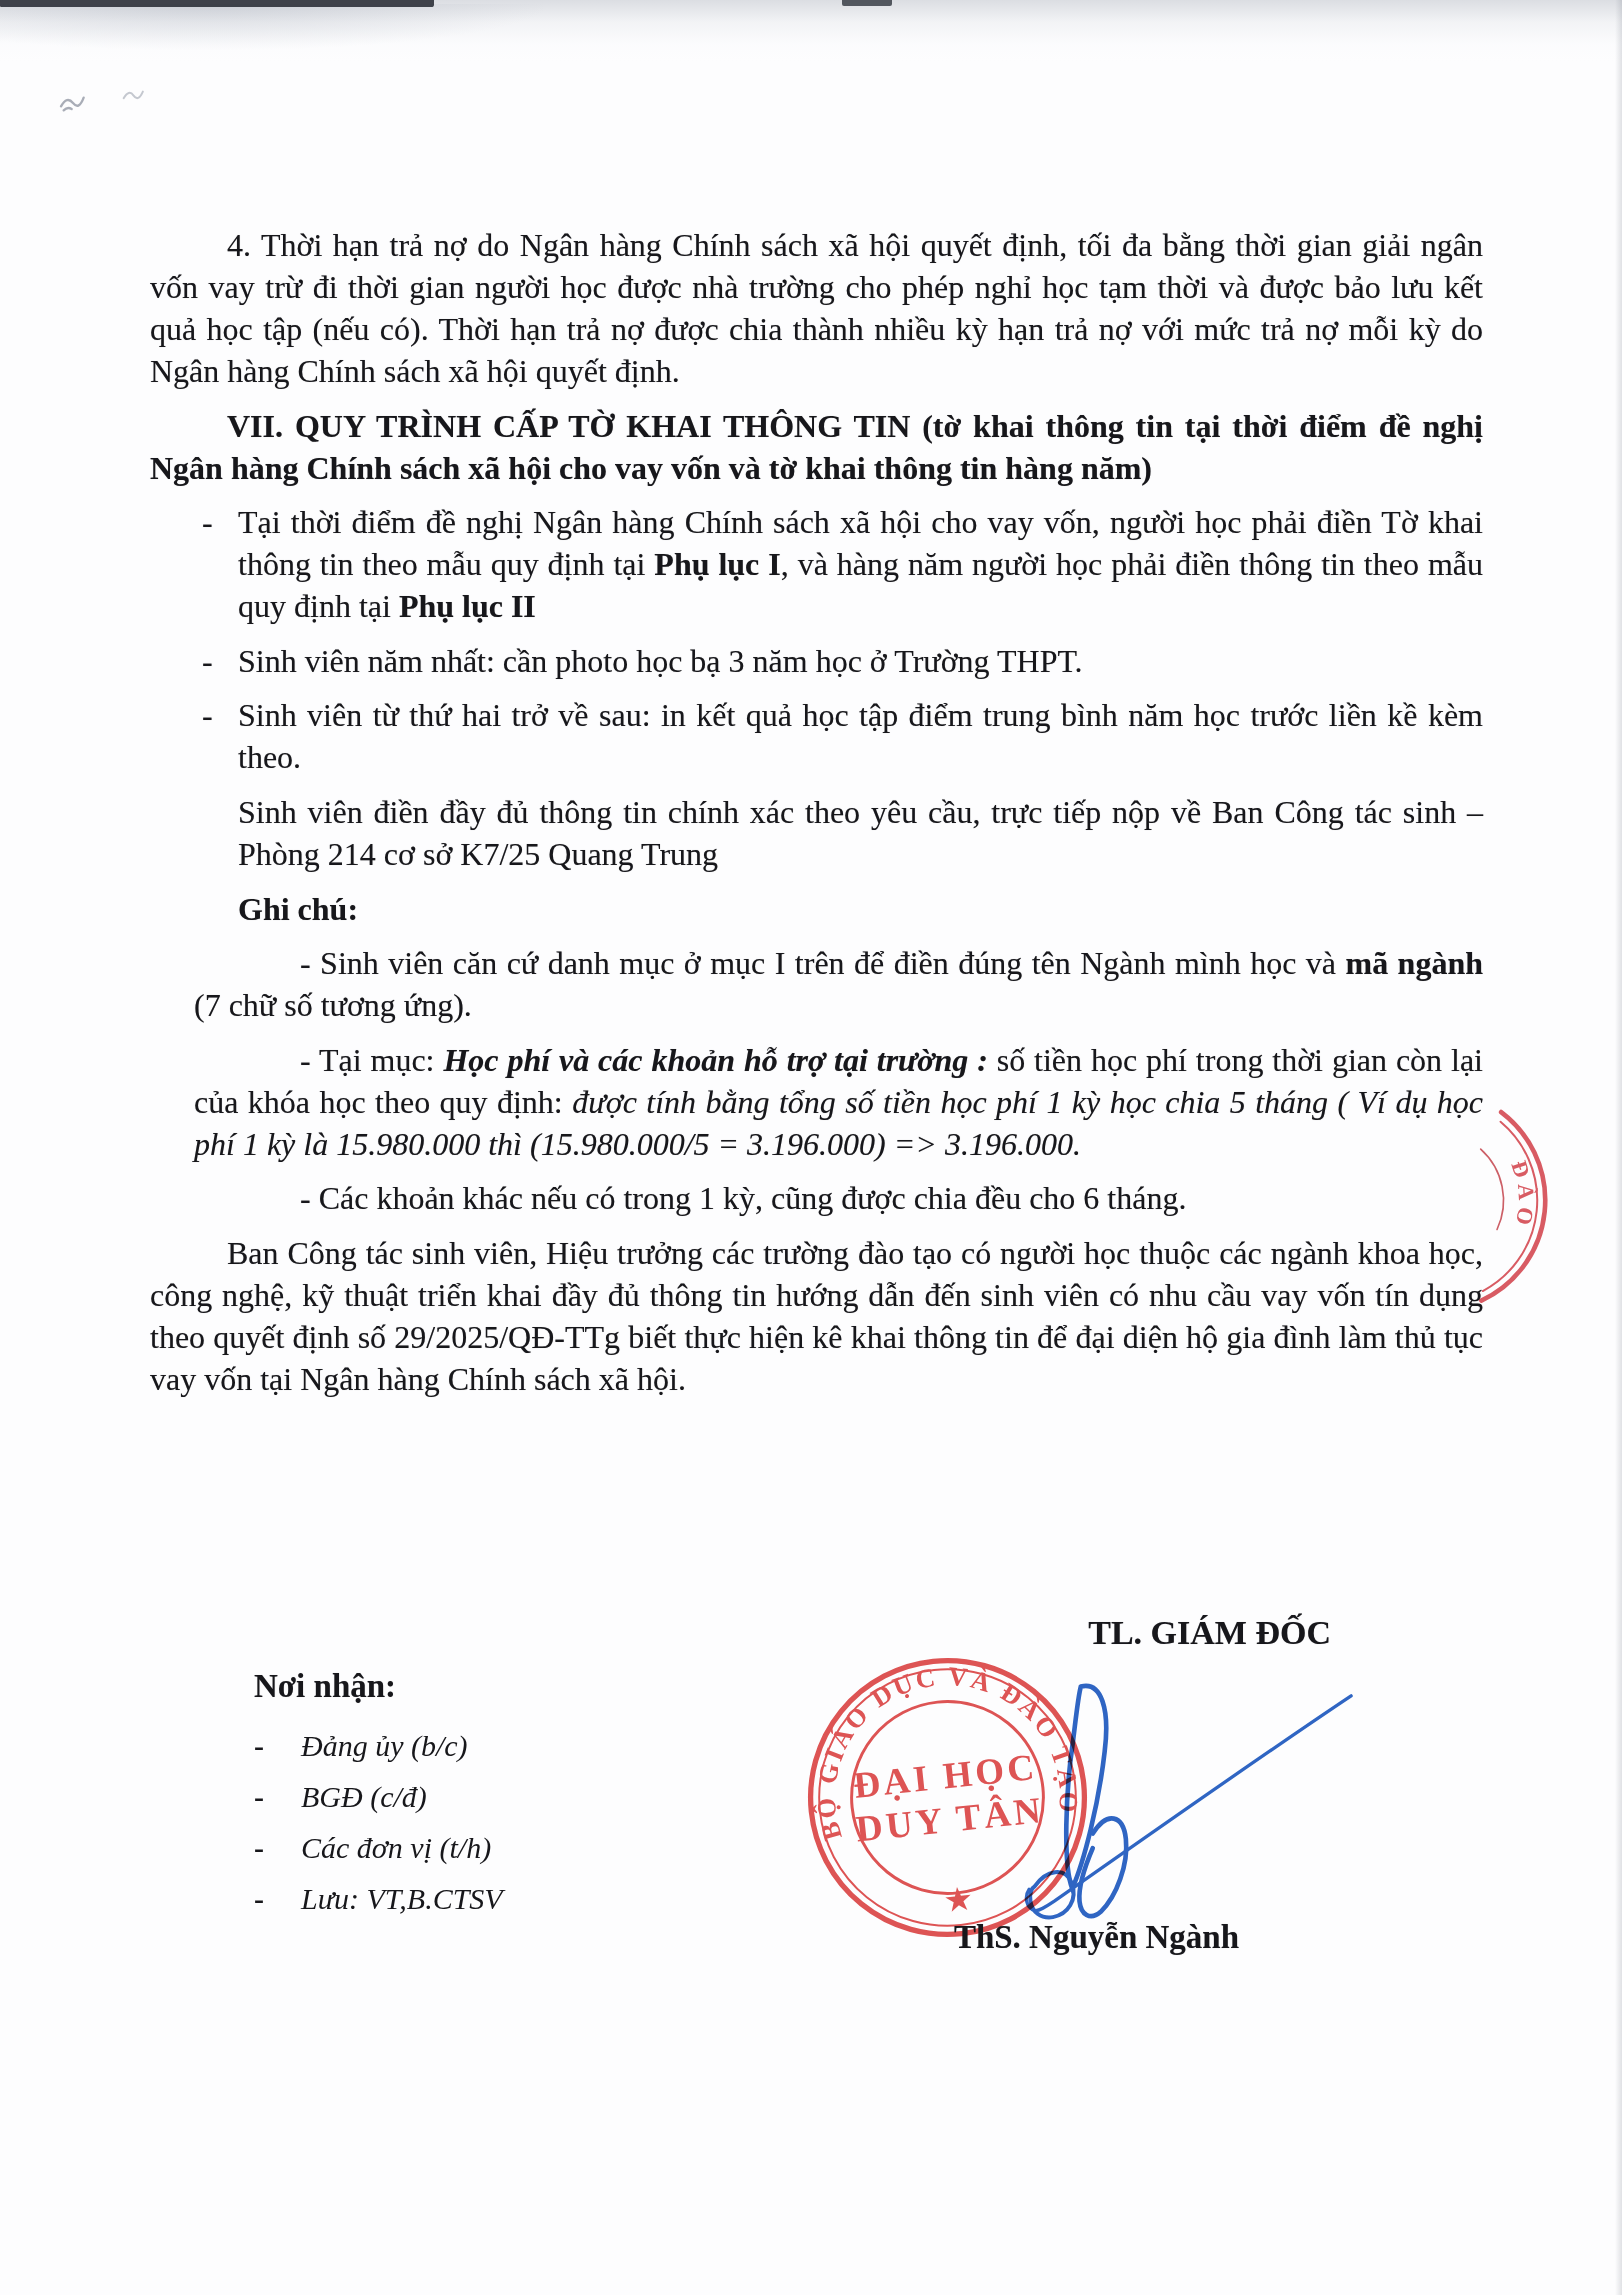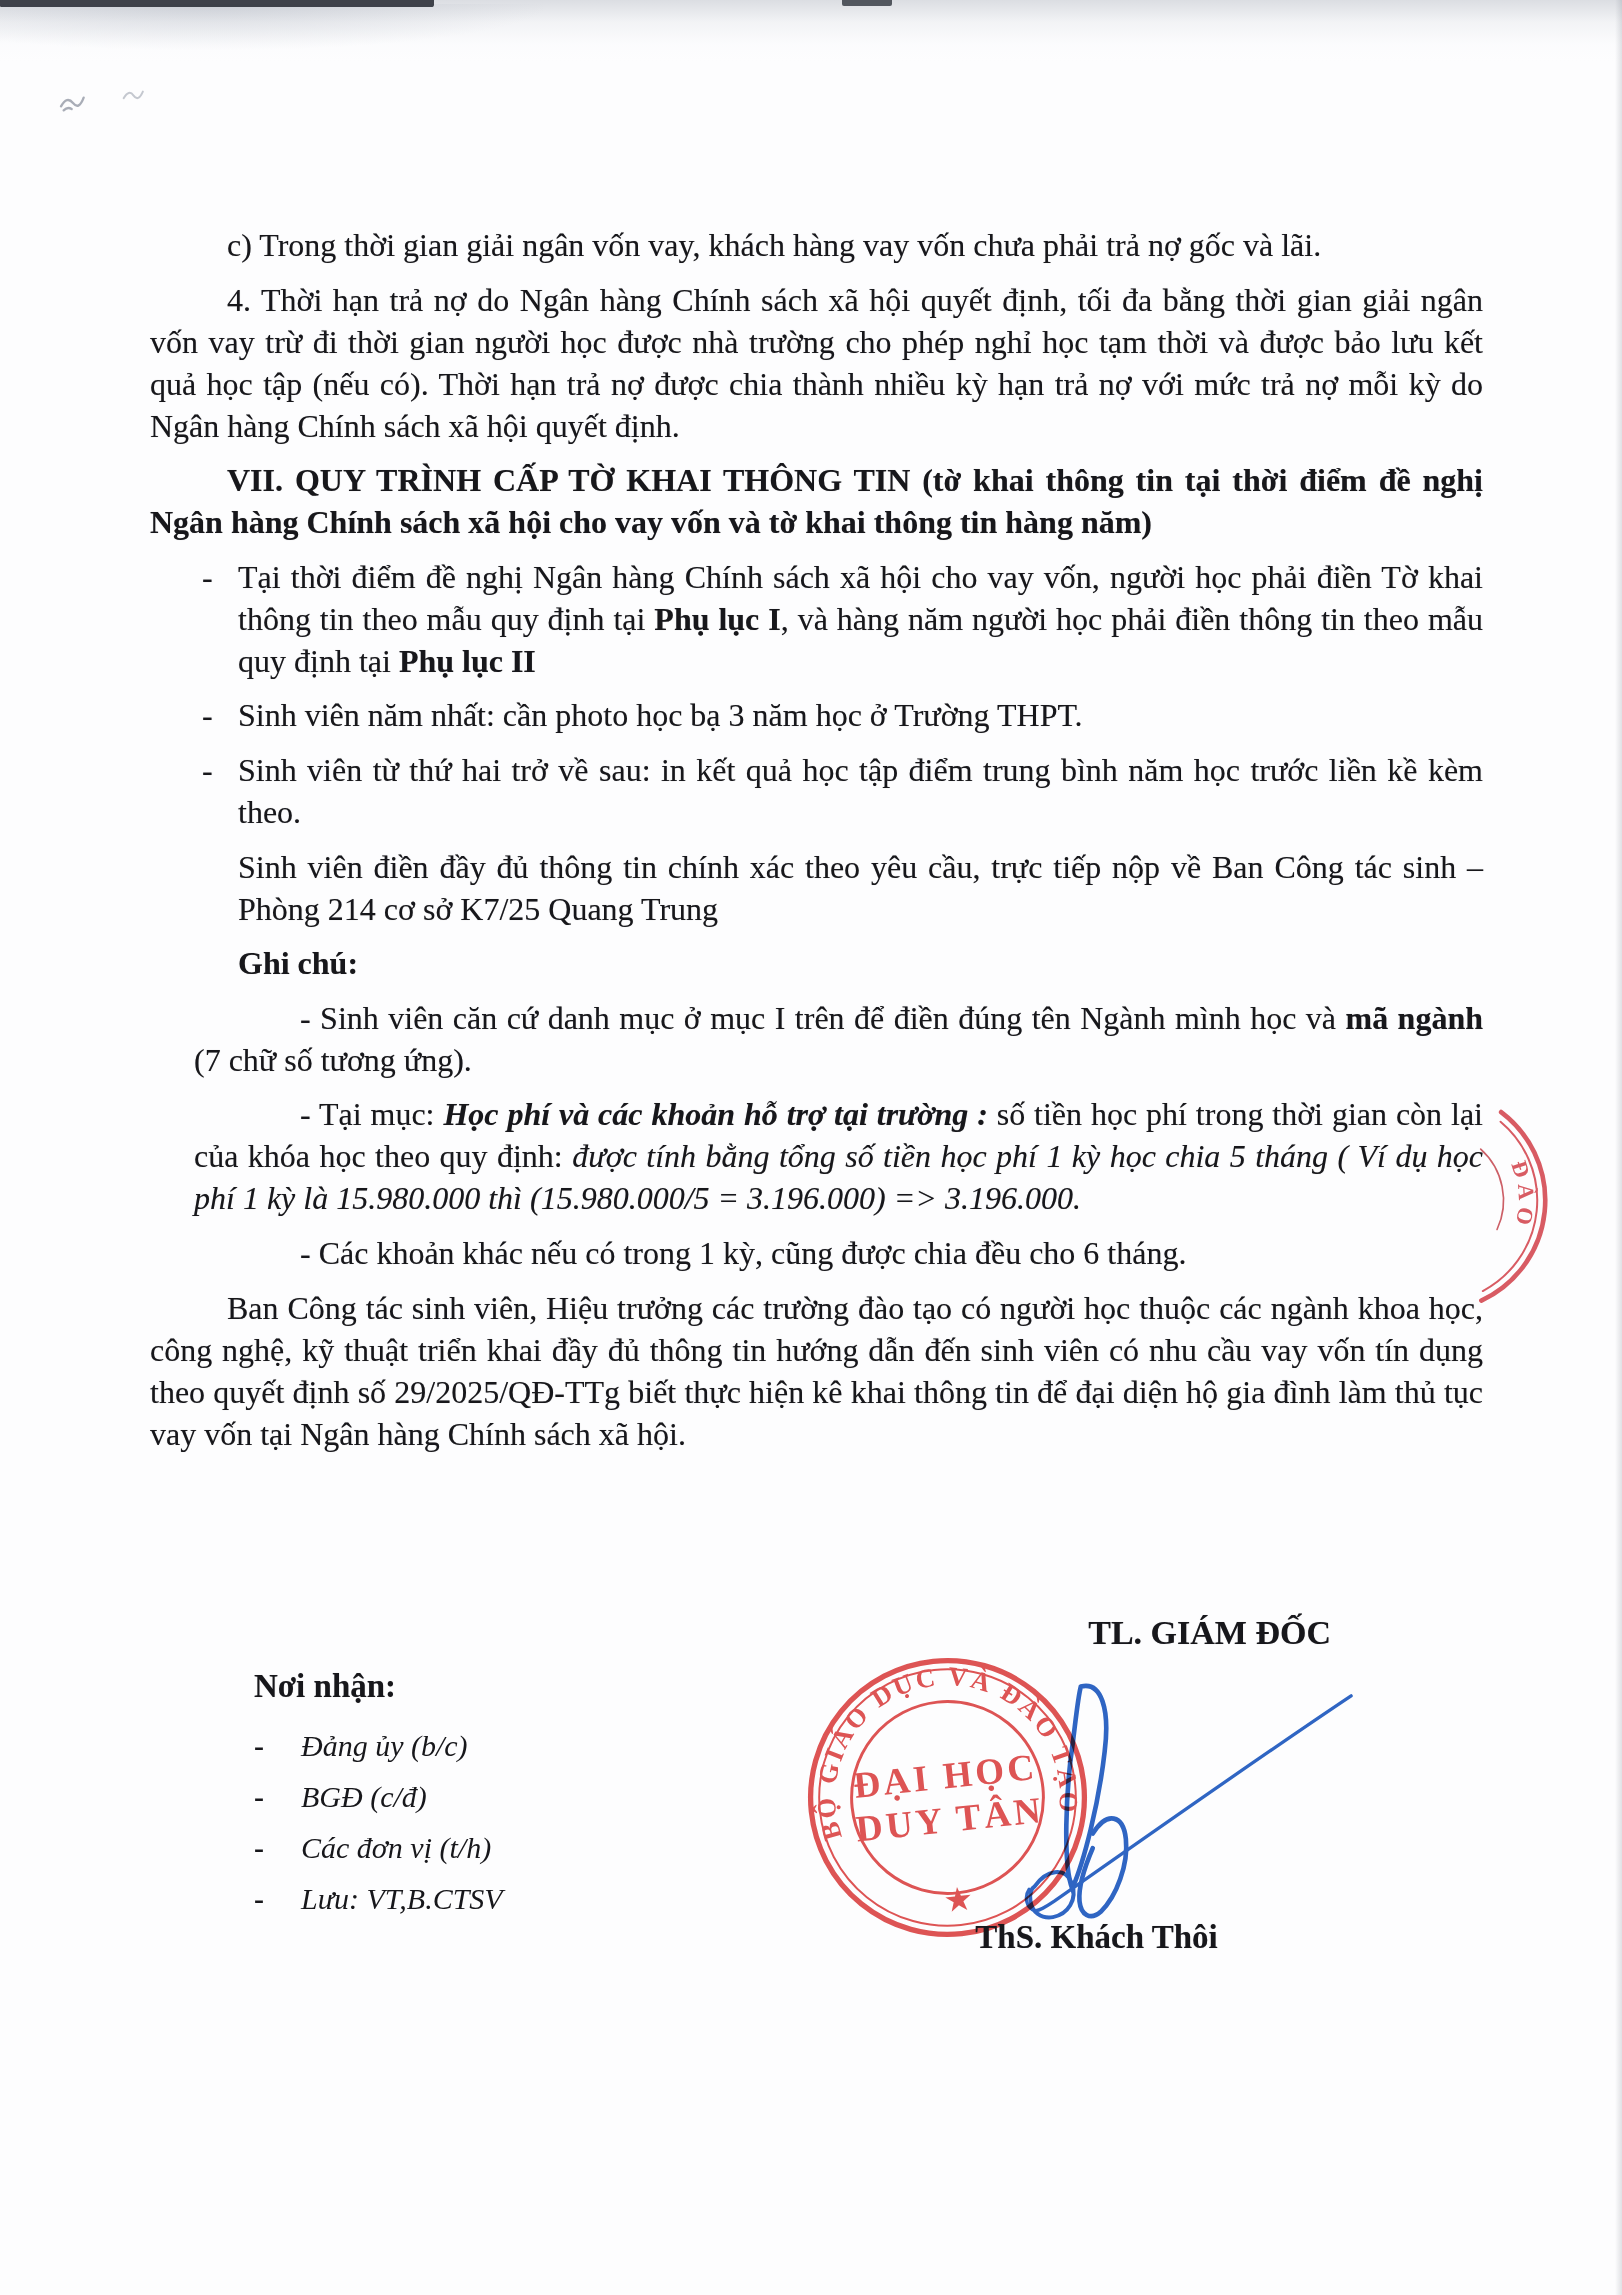--- a/index.html
+++ b/index.html
@@ -61,21 +61,20 @@
   <div class="scan-bar2"></div>
   <div class="edge-r"></div>
   <svg class="smudge" style="left:57px;top:85px" width="32" height="32" viewBox="0 0 48 48">
     <path d="M6 32 q9 -16 18 -5 t16 -8 M10 38 q6 -6 12 -2" stroke="#8d93a0" stroke-width="3.5" fill="none" stroke-linecap="round"></path>
   </svg>
   <svg class="smudge" style="left:121px;top:81px;opacity:.55" width="26.5" height="26.5" viewBox="0 0 40 40">
     <path d="M4 26 q8 -14 15 -4 t14 -6" stroke="#979daa" stroke-width="3" fill="none" stroke-linecap="round"></path>
   </svg>
 
   <div class="content">
-    <p class="p">c) Trong thời gian giải ngân vốn vay, khách hàng vay vốn chưa phải trả nợ gốc và lãi.</p>
     <p class="p">4. Thời hạn trả nợ do Ngân hàng Chính sách xã hội quyết định, tối đa bằng thời gian giải ngân vốn vay trừ đi thời gian người học được nhà trường cho phép nghỉ học tạm thời và được bảo lưu kết quả học tập (nếu có). Thời hạn trả nợ được chia thành nhiều kỳ hạn trả nợ với mức trả nợ mỗi kỳ do Ngân hàng Chính sách xã hội quyết định.</p>
     <p class="p bold"><span>VII. QUY TRÌNH CẤP TỜ KHAI THÔNG TIN </span><span>(tờ khai thông tin tại thời điểm đề nghị Ngân hàng Chính sách xã hội cho vay vốn và tờ khai thông tin hàng năm)</span></p>
 
     <div class="li">
       <span class="dash">-</span><span>Tại thời điểm đề nghị Ngân hàng Chính sách xã hội cho vay vốn, người học phải điền Tờ khai thông tin theo mẫu quy định tại </span><b>Phụ lục I</b><span>, và hàng năm người học phải điền thông tin theo mẫu quy định tại </span><b>Phụ lục II</b>
     </div>
     <div class="li">
       <span class="dash">-</span><span>Sinh viên năm nhất: cần photo học bạ 3 năm học ở Trường THPT.</span>
     </div>
     <div class="li">
@@ -131,16 +130,16 @@
 
   <svg class="autograph" viewBox="0 0 620 400">
     <g fill="none" stroke="#2f66c4" stroke-linecap="round">
       <path stroke-width="7" d="M 152 28 C 183 20 196 62 188 126 C 179 205 157 292 139 333 C 125 298 129 186 140 112 C 145 72 148 42 152 28"></path>
       <path stroke-width="7" d="M 170 250 C 192 215 216 222 220 258 C 224 296 206 345 182 368 C 166 382 152 372 150 352 C 148 330 158 300 170 272"></path>
       <path stroke-width="6" d="M 82 330 C 100 304 128 300 138 324 C 148 350 132 372 110 376 C 92 379 78 368 76 352 C 74 340 78 332 82 330"></path>
       <path stroke-width="5" d="M 560 42 C 470 102 260 248 112 352 C 100 360 88 368 82 366 C 70 362 66 346 74 334"></path>
     </g>
   </svg>
 
-  <div class="signer">ThS. Khách Thôi</div>
+  <div class="signer">ThS. Nguyễn Ngành</div>
 
 </div>
 
 
 </body></html>

